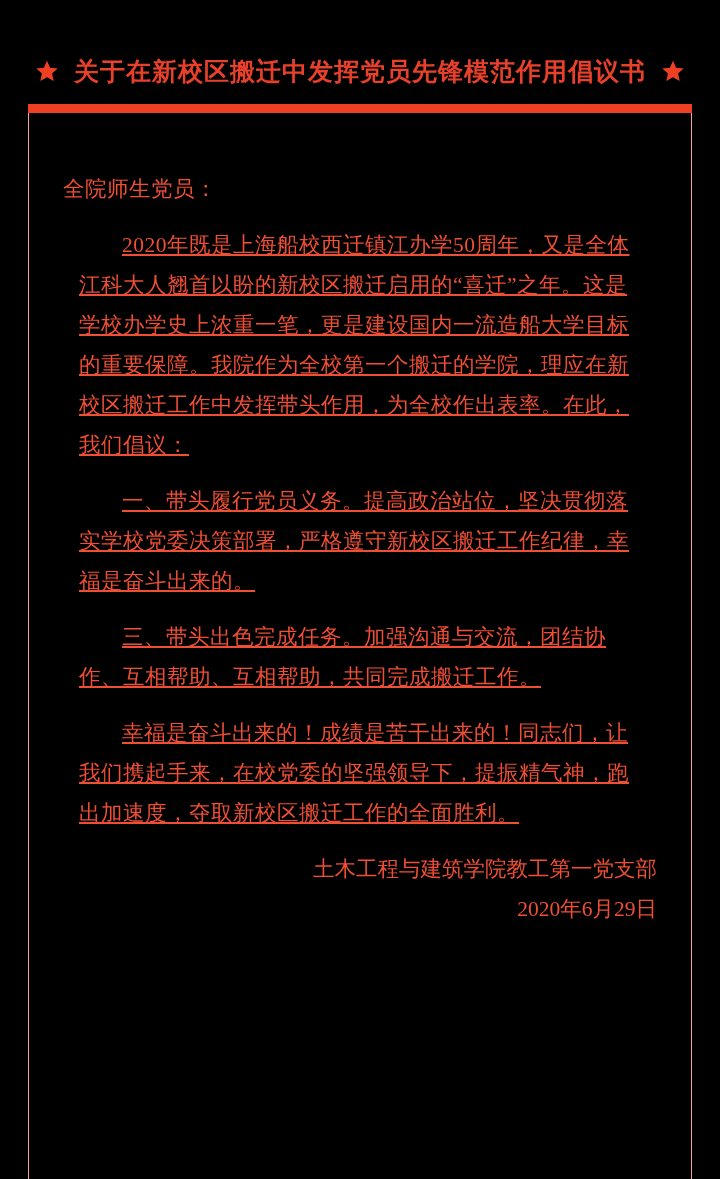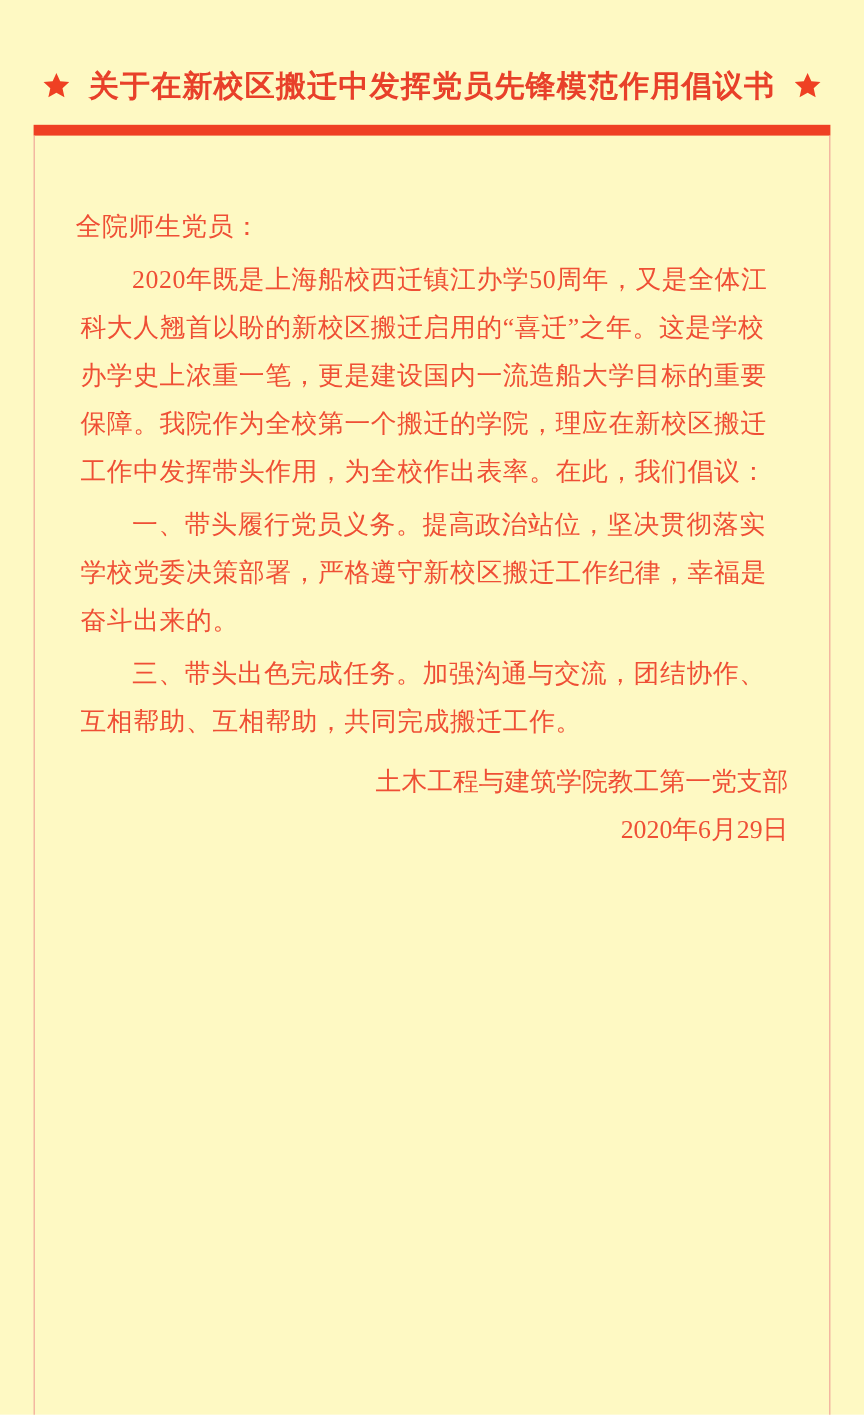--- a/index.html
+++ b/index.html
@@ -12,21 +12,21 @@
     background: #ffffff;
     font-family: "Liberation Serif", serif;
     color: #e8402a;
     overflow: hidden;
   }
   .page {
     position: relative;
     width: 720px;
     height: 1179px;
     box-sizing: border-box;
-    background: #fef9c3;
+    background: #000000;
   }
   
   .header {
     display: flex;
     align-items: center;
     justify-content: center;
     gap: 14px;
     padding-top: 55px;
     padding-bottom: 16px;
   }
@@ -66,22 +66,23 @@
     font-size: 21.5px;
     line-height: 40px;
     color: #ef4f35;
     letter-spacing: 0.5px;
   }
   .salutation {
     margin: 0 0 0 0;
     text-indent: 0;
   }
   .para {
-    margin: 4px;
+    margin: 16px;
     text-indent: 2em;
+    text-decoration: underline;
   }
   .signature {
     margin-top: 10px;
     text-align: right;
     font-size: 21.5px;
     line-height: 40px;
     color: #ef4f35;
   }
   .sign-line {
     display: block;
@@ -107,20 +108,21 @@
   </div>
 
   <div class="top-bar"></div>
 
   <div class="frame">
     <div class="content">
       <p class="salutation">全院师生党员：</p>
       <p class="para">2020年既是上海船校西迁镇江办学50周年，又是全体江科大人翘首以盼的新校区搬迁启用的“喜迁”之年。这是学校办学史上浓重一笔，更是建设国内一流造船大学目标的重要保障。我院作为全校第一个搬迁的学院，理应在新校区搬迁工作中发挥带头作用，为全校作出表率。在此，我们倡议：</p>
       <p class="para">一、带头履行党员义务。提高政治站位，坚决贯彻落实学校党委决策部署，严格遵守新校区搬迁工作纪律，幸福是奋斗出来的。</p>
       <p class="para">三、带头出色完成任务。加强沟通与交流，团结协作、互相帮助、互相帮助，共同完成搬迁工作。</p>
+      <p class="para">幸福是奋斗出来的！成绩是苦干出来的！同志们，让我们携起手来，在校党委的坚强领导下，提振精气神，跑出加速度，夺取新校区搬迁工作的全面胜利。</p>
     </div>
 
     <div class="signature">
       <span class="sign-line">土木工程与建筑学院教工第一党支部</span>
       <span class="sign-line">2020年6月29日</span>
     </div>
   </div>
 
 </div>
 

